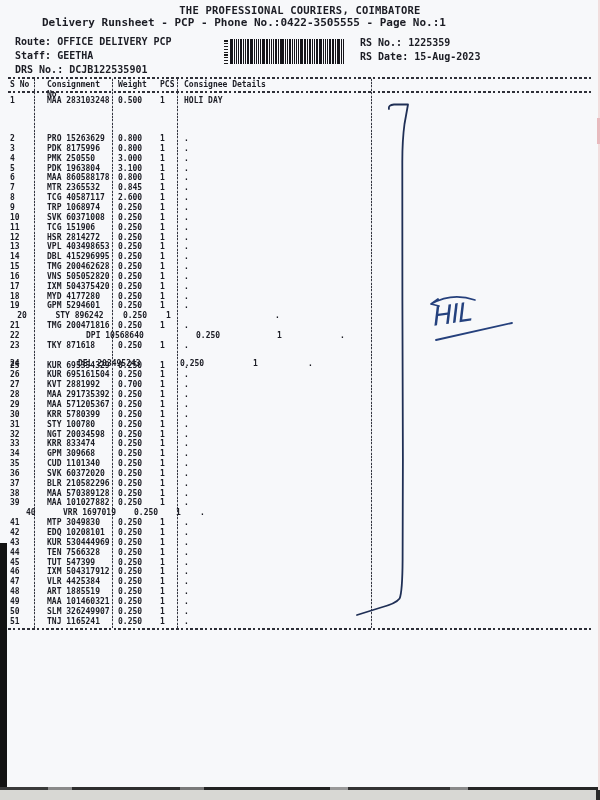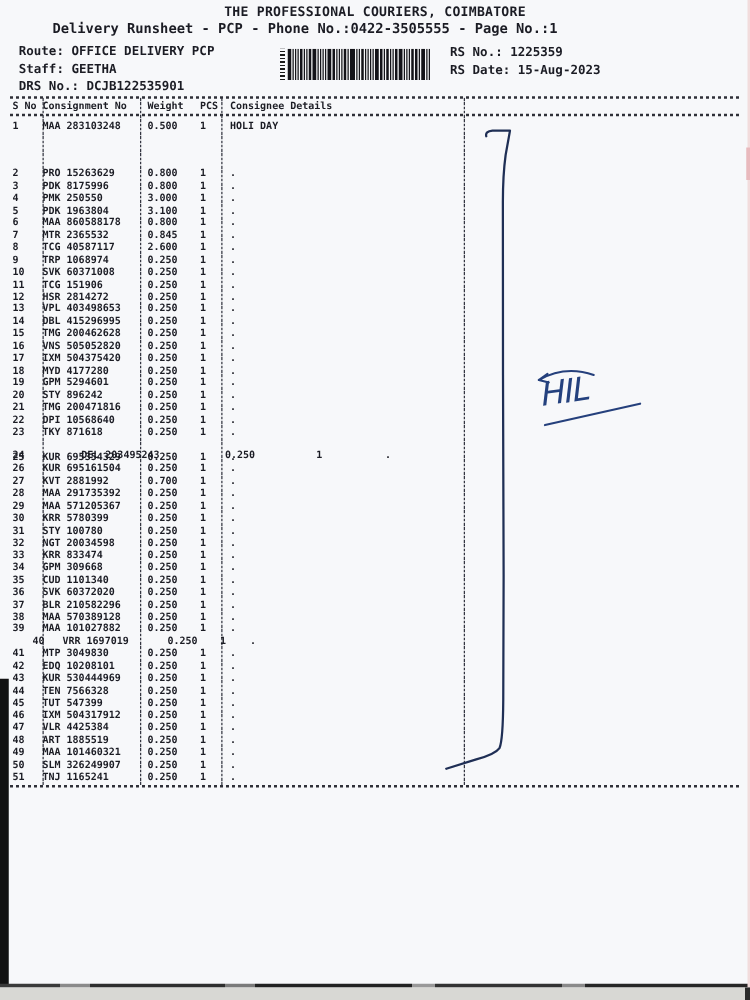--- a/index.html
+++ b/index.html
@@ -22,21 +22,21 @@
       background:repeating-linear-gradient(90deg,#2f3038 0 2.6px,transparent 2.6px 4.8px);}
   #hr1{top:77px;} #hr2{top:91px;} #hr3{top:628px;}
   .grid{display:grid;grid-template-columns:26px 78px 40px 25px 194px 1fr;}
   #thead{left:8px;top:80px;width:586px;height:10px;font-size:8px;line-height:10px;font-weight:bold;color:#1b1c24;}
   .vline{width:1px;top:78px;height:550px;
       background:repeating-linear-gradient(0deg,#343641 0 2px,rgba(52,54,65,.25) 2px 3.4px);}
   #vl1{left:34px;} #vl2{left:112px;} #vl3{left:177px;} #vl4{left:371px;}
   #rows{left:8px;top:96px;width:586px;height:532px;}
   .trow{position:absolute;left:0;width:100%;height:9.85px;font-size:8px;line-height:9.8px;
         font-weight:bold;color:#1b1c24;white-space:pre;}
-  .c1{padding-left:2px;} .c2{padding-left:0;} .c3{padding-left:6px;}
+  .c1{padding-left:2px;} .c2{padding-left:13px;} .c3{padding-left:6px;}
   .c4{padding-left:8px;} .c5{padding-left:7px;} .c6{padding-left:4px;}
   #barcode{left:224px;top:39px;width:122px;height:25px;}
   #bclabel{left:0;top:0;width:4px;height:25px;
       background:repeating-linear-gradient(0deg,#1a1a1a 0 1.2px,transparent 1.2px 2.8px);}
   #bcsvg{position:absolute;left:6px;top:0;}
   #handwriting{left:0;top:0;width:600px;height:800px;pointer-events:none;}
   #hil{left:433px;top:299px;font-size:26px;font-style:italic;color:#24417e;
        transform:rotate(-8deg) skewX(-4deg);letter-spacing:-1px;font-family:"DejaVu Sans",sans-serif;}
   
   #leftbar{left:0;top:543px;width:7px;height:246px;background:#121212;}
@@ -138,23 +138,23 @@
     <div class="trow grid" style="top: 116.8px;"><span class="c1">10</span><span class="c2">SVK 60371008</span><span class="c3">0.250</span><span class="c4">1</span><span class="c5">.</span><span class="c6"></span></div>
     <div class="trow grid" style="top: 126.65px;"><span class="c1">11</span><span class="c2">TCG 151906</span><span class="c3">0.250</span><span class="c4">1</span><span class="c5">.</span><span class="c6"></span></div>
     <div class="trow grid" style="top: 136.5px;"><span class="c1">12</span><span class="c2">HSR 2814272</span><span class="c3">0.250</span><span class="c4">1</span><span class="c5">.</span><span class="c6"></span></div>
     <div class="trow grid" style="top: 146.35px;"><span class="c1">13</span><span class="c2">VPL 403498653</span><span class="c3">0.250</span><span class="c4">1</span><span class="c5">.</span><span class="c6"></span></div>
     <div class="trow grid" style="top: 156.2px;"><span class="c1">14</span><span class="c2">DBL 415296995</span><span class="c3">0.250</span><span class="c4">1</span><span class="c5">.</span><span class="c6"></span></div>
     <div class="trow grid" style="top: 166.05px;"><span class="c1">15</span><span class="c2">TMG 200462628</span><span class="c3">0.250</span><span class="c4">1</span><span class="c5">.</span><span class="c6"></span></div>
     <div class="trow grid" style="top: 175.9px;"><span class="c1">16</span><span class="c2">VNS 505052820</span><span class="c3">0.250</span><span class="c4">1</span><span class="c5">.</span><span class="c6"></span></div>
     <div class="trow grid" style="top: 185.75px;"><span class="c1">17</span><span class="c2">IXM 504375420</span><span class="c3">0.250</span><span class="c4">1</span><span class="c5">.</span><span class="c6"></span></div>
     <div class="trow grid" style="top: 195.6px;"><span class="c1">18</span><span class="c2">MYD 4177280</span><span class="c3">0.250</span><span class="c4">1</span><span class="c5">.</span><span class="c6"></span></div>
     <div class="trow grid" style="top: 205.45px;"><span class="c1">19</span><span class="c2">GPM 5294601</span><span class="c3">0.250</span><span class="c4">1</span><span class="c5">.</span><span class="c6"></span></div>
-    <div class="trow grid" style="top: 215.3px;"><span class="c1">20</span><span class="c2">STY 896242</span><span class="c3">0.250</span><span class="c4">1</span><span class="c5">.</span><span class="c6"></span></div>
+    <div class="trow grid" style="top: 215.3px; text-align: center;"><span class="c1">20</span><span class="c2">STY 896242</span><span class="c3">0.250</span><span class="c4">1</span><span class="c5">.</span><span class="c6"></span></div>
     <div class="trow grid" style="top: 225.15px;"><span class="c1">21</span><span class="c2">TMG 200471816</span><span class="c3">0.250</span><span class="c4">1</span><span class="c5">.</span><span class="c6"></span></div>
-    <div class="trow grid" style="top: 235px;"><span class="c1">22</span><span class="c2">DPI 10568640</span><span class="c3">0.250</span><span class="c4">1</span><span class="c5">.</span><span class="c6"></span></div>
+    <div class="trow grid" style="top: 235px; gap: 39px;"><span class="c1">22</span><span class="c2">DPI 10568640</span><span class="c3">0.250</span><span class="c4">1</span><span class="c5">.</span><span class="c6"></span></div>
     <div class="trow grid" style="top: 244.85px;"><span class="c1">23</span><span class="c2">TKY 871618</span><span class="c3">0.250</span><span class="c4">1</span><span class="c5">.</span><span class="c6"></span></div>
     <div class="trow grid" style="top: 263px; gap: 31px;"><span class="c1">24</span><span class="c2">DEL 203495243</span><span class="c3">0.250</span><span class="c4">1</span><span class="c5">.</span><span class="c6"></span></div>
     <div class="trow grid" style="top: 264.55px;"><span class="c1">25</span><span class="c2">KUR 695354329</span><span class="c3">0.250</span><span class="c4">1</span><span class="c5">.</span><span class="c6"></span></div>
     <div class="trow grid" style="top: 274.4px;"><span class="c1">26</span><span class="c2">KUR 695161504</span><span class="c3">0.250</span><span class="c4">1</span><span class="c5">.</span><span class="c6"></span></div>
     <div class="trow grid" style="top: 284.25px;"><span class="c1">27</span><span class="c2">KVT 2881992</span><span class="c3">0.700</span><span class="c4">1</span><span class="c5">.</span><span class="c6"></span></div>
     <div class="trow grid" style="top: 294.1px;"><span class="c1">28</span><span class="c2">MAA 291735392</span><span class="c3">0.250</span><span class="c4">1</span><span class="c5">.</span><span class="c6"></span></div>
     <div class="trow grid" style="top: 303.95px;"><span class="c1">29</span><span class="c2">MAA 571205367</span><span class="c3">0.250</span><span class="c4">1</span><span class="c5">.</span><span class="c6"></span></div>
     <div class="trow grid" style="top: 313.8px;"><span class="c1">30</span><span class="c2">KRR 5780399</span><span class="c3">0.250</span><span class="c4">1</span><span class="c5">.</span><span class="c6"></span></div>
     <div class="trow grid" style="top: 323.65px;"><span class="c1">31</span><span class="c2">STY 100780</span><span class="c3">0.250</span><span class="c4">1</span><span class="c5">.</span><span class="c6"></span></div>
     <div class="trow grid" style="top: 333.5px;"><span class="c1">32</span><span class="c2">NGT 20034598</span><span class="c3">0.250</span><span class="c4">1</span><span class="c5">.</span><span class="c6"></span></div>

